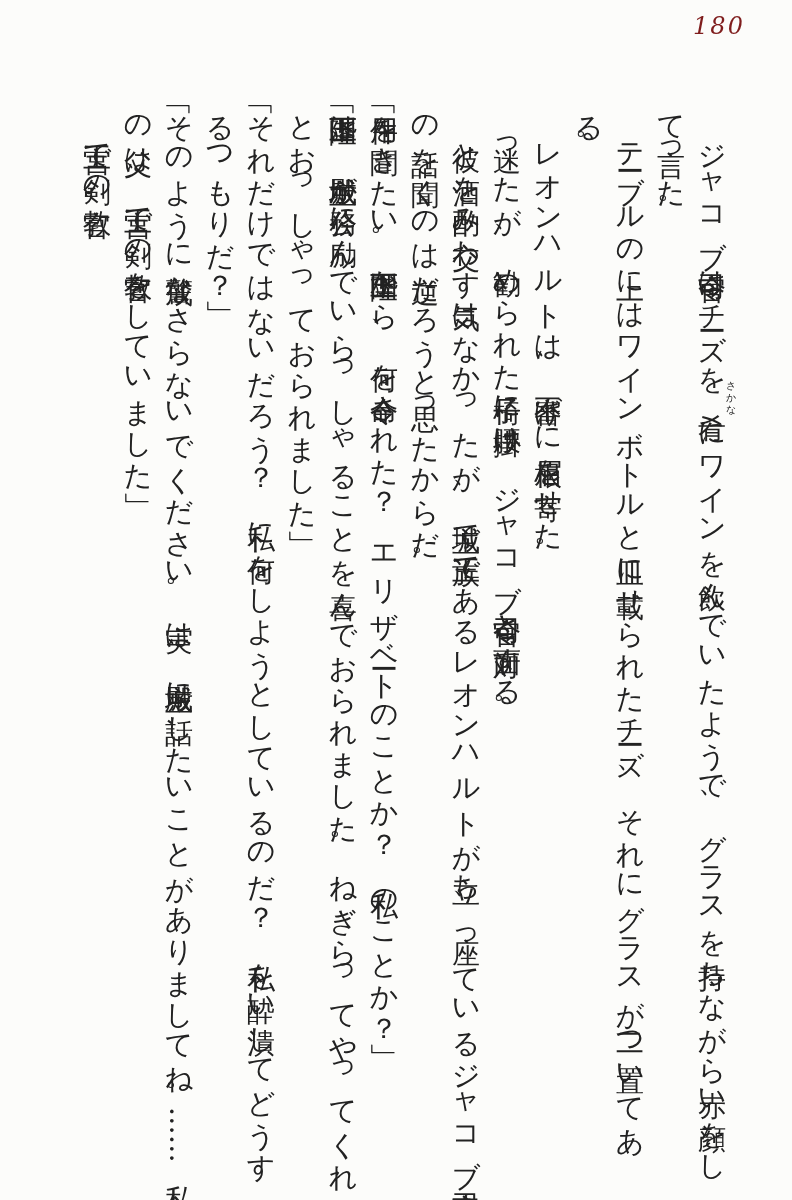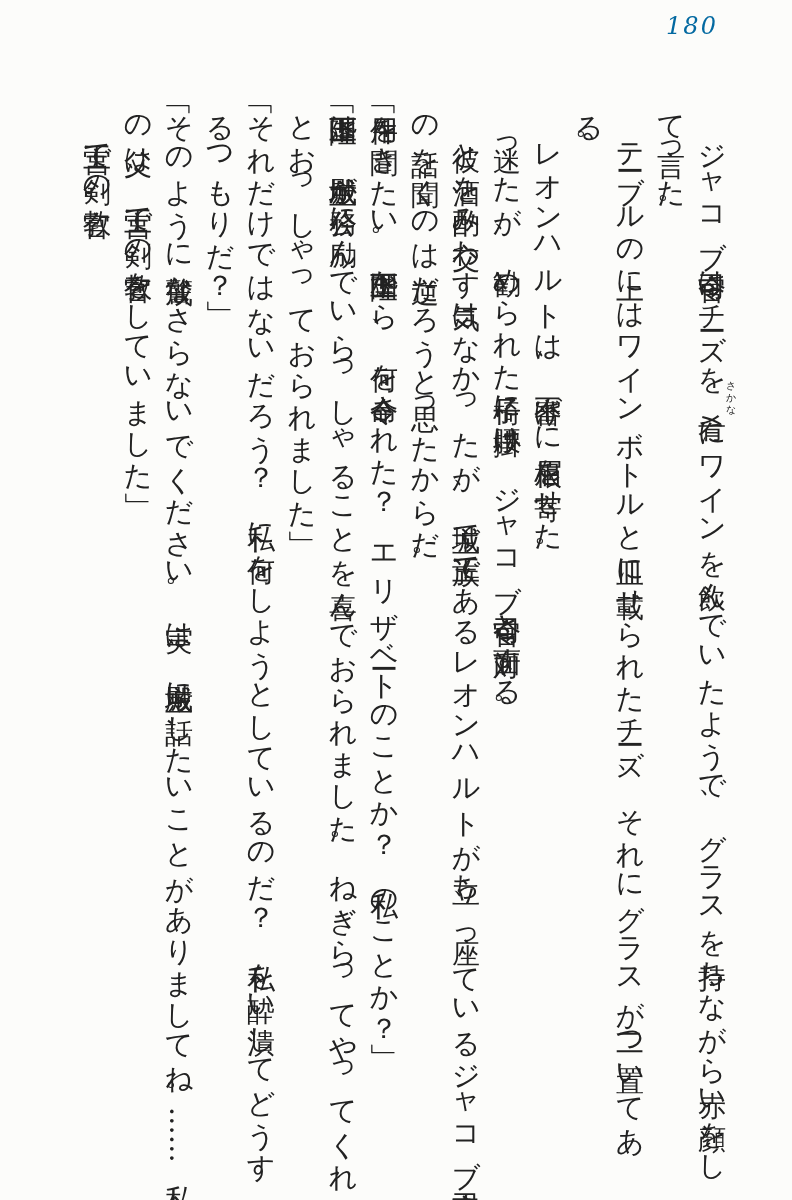--- a/index.html
+++ b/index.html
@@ -46,21 +46,21 @@
   }
   ruby rt {
     font-size: 10px;
     letter-spacing: 0;
   }
 </style>
 </head>
 <body>
 
 <div class="book-page" style="background: rgb(252, 252, 250); color: rgb(34, 34, 34);">
-  <div class="page-number" style="color: #0369a1;">180</div>
+  <div class="page-number" style="color: #7f1d1d; margin-left: 27px;">180</div>
   <div class="text-body">
       <p class="indent">ジャコブ司令官はチーズを<ruby>肴<rt>さかな</rt></ruby>にワインを飲んでいたようで、グラスを持ちながら赤い顔をして言った。</p>
       <p class="indent">テーブルの上にはワインボトルと皿に載せられたチーズ、それにグラスが二つ置いてある。</p>
       <p class="indent">レオンハルトは、不審げに眉根を寄せた。</p>
       <p class="indent">迷ったが、勧められた椅子に腰掛け、ジャコブ司令官と対面する。</p>
       <p class="indent">彼と酒を酌み交わす気はなかったが、城主で王族であるレオンハルトが立ち、座っているジャコブ司令官の話を聞くのは逆だろうと思ったからだ。</p>
       <p>「用件を聞きたい。国王陛下から、何を命令された？　エリザベートのことか？　私のことか？」</p>
       <p>「国王陛下は、城主殿が公務に励んでいらっしゃることを喜んでおられました。ねぎらってやってくれとおっしゃっておられました」</p>
       <p>「それだけではないだろう？　私に何をしようとしているのだ？　私を酔い潰してどうするつもりだ？」</p>
       <p>「そのように警戒なさらないでください。実は、城主殿に話したいことがありましてね。……私の父は、王宮で剣の教官をしていました」</p>

